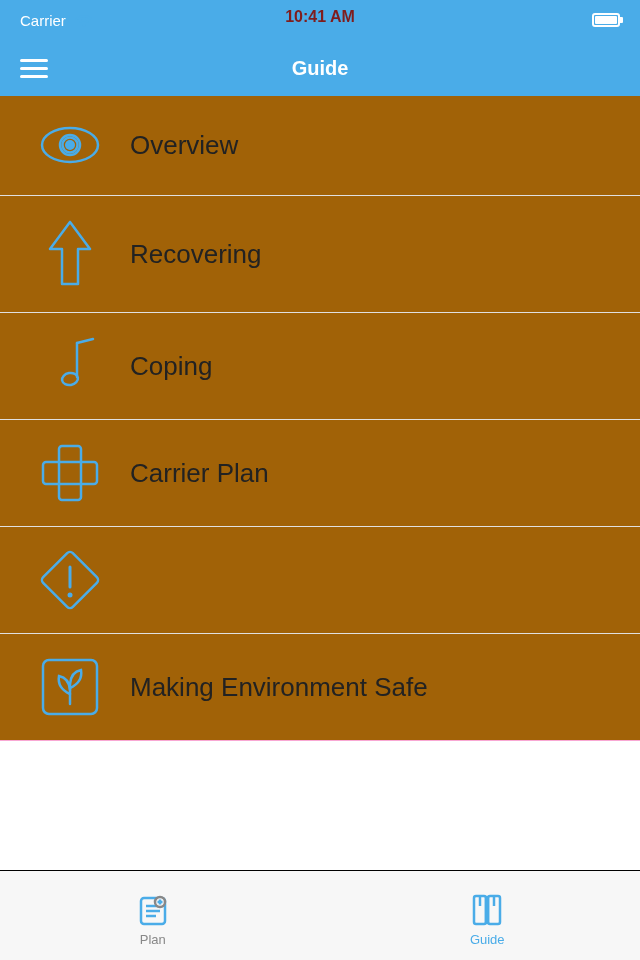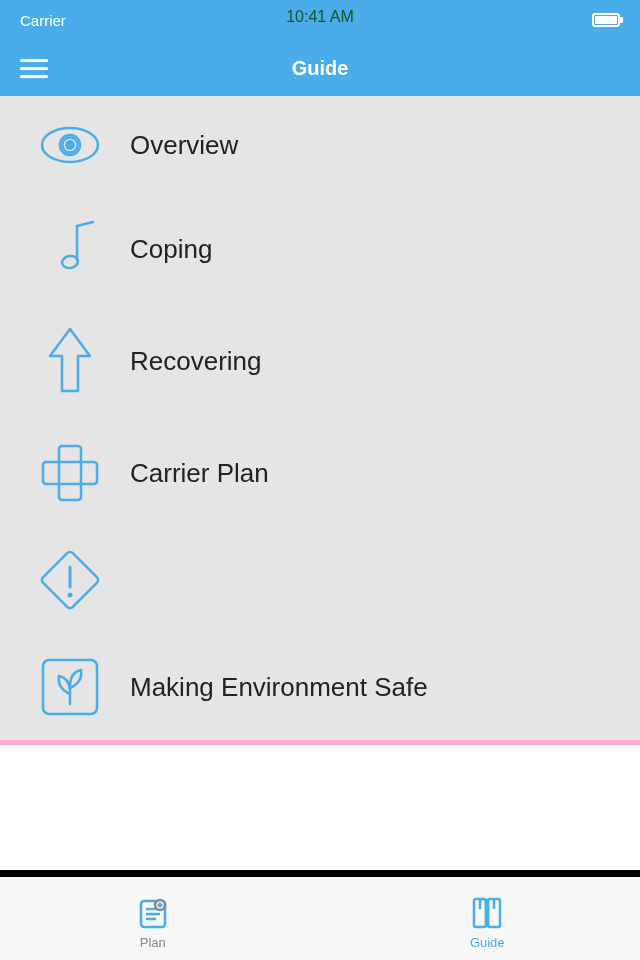--- a/index.html
+++ b/index.html
@@ -25,23 +25,23 @@
     }
     .status-bar-left {
       display: flex;
       align-items: center;
       gap: 8px;
       color: #fff;
       font-size: 15px;
       font-weight: 500;
     }
     .status-bar-center {
-      color: #14532d;
+      color: #7f1d1d;
       font-size: 16px;
-      font-weight: 400;
+      font-weight: 700;
       position: absolute;
       left: 50%;
       transform: translateX(-50%);
       top: 8px;
     }
     .status-bar-right {
       display: flex;
       align-items: center;
       gap: 6px;
       color: #fff;
@@ -103,32 +103,32 @@
     }
     .nav-title {
       color: #fff;
       font-size: 20px;
       font-weight: 700;
     }
 
     
     .menu-list {
       width: 100%;
-      background: #e5e5e5;
+      background: #a16207;
     }
     .menu-item {
       display: flex;
       align-items: center;
       padding: 18px 30px;
       border-bottom: 1px solid #e0e0e0;
       cursor: pointer;
       min-height: 100px;
     }
     .menu-item:last-child {
-      border-bottom: 5px solid #f9a8d4;
+      border-bottom: 1px solid #f9a8d4;
     }
     .menu-icon {
       width: 80px;
       display: flex;
       align-items: center;
       justify-content: center;
       flex-shrink: 0;
       margin-right: 20px;
     }
     .menu-label {
@@ -145,21 +145,21 @@
     }
 
     
     .tab-bar {
       position: absolute;
       bottom: 0;
       left: 0;
       width: 100%;
       height: 90px;
       background: #f7f7f7;
-      border-top: 7px solid #000000;
+      border-top: 1px solid #000000;
       display: flex;
       align-items: center;
       gap: 29px;
     }
     .tab-item {
       flex: 1;
       display: flex;
       flex-direction: column;
       align-items: center;
       justify-content: center;
@@ -230,38 +230,38 @@
           <circle cx="35" cy="27" r="5" fill="#4AACE8" stroke="none"></circle>
 
           <circle cx="35" cy="27" r="7.5" stroke="#4AACE8" fill="none"></circle>
         </svg>
       </div>
       <span class="menu-label">Overview</span>
     </div>
 
     <div class="menu-item">
       <div class="menu-icon">
+        <svg width="70" height="80" viewBox="0 0 70 80" stroke="#4AACE8" stroke-width="2.5">
+
+          <polyline points="35,8 55,35 43,35 43,70 27,70 27,35 15,35 35,8" stroke-linejoin="round" stroke-linecap="round"></polyline>
+        </svg>
+      </div>
+      <span class="menu-label">Recovering</span>
+    </div>
+
+    <div class="menu-item">
+      <div class="menu-icon">
         <svg width="70" height="70" viewBox="0 0 70 70" stroke="#4AACE8" stroke-width="2.5">
 
           <line x1="42" y1="12" x2="42" y2="46" stroke-linecap="round"></line>
           <line x1="42" y1="12" x2="58" y2="8" stroke-linecap="round"></line>
           <ellipse cx="35" cy="48" rx="8" ry="6" transform="rotate(-10 35 48)"></ellipse>
         </svg>
       </div>
       <span class="menu-label">Coping</span>
-    </div>
-
-    <div class="menu-item">
-      <div class="menu-icon">
-        <svg width="70" height="80" viewBox="0 0 70 80" stroke="#4AACE8" stroke-width="2.5">
-
-          <polyline points="35,8 55,35 43,35 43,70 27,70 27,35 15,35 35,8" stroke-linejoin="round" stroke-linecap="round"></polyline>
-        </svg>
-      </div>
-      <span class="menu-label">Recovering</span>
     </div>
 
     <div class="menu-item">
       <div class="menu-icon">
         <svg width="70" height="70" viewBox="0 0 70 70" stroke="#4AACE8" stroke-width="2.5">
 
           <rect x="24" y="8" width="22" height="54" rx="3" ry="3"></rect>
           <rect x="8" y="24" width="54" height="22" rx="3" ry="3"></rect>
         </svg>
       </div>

